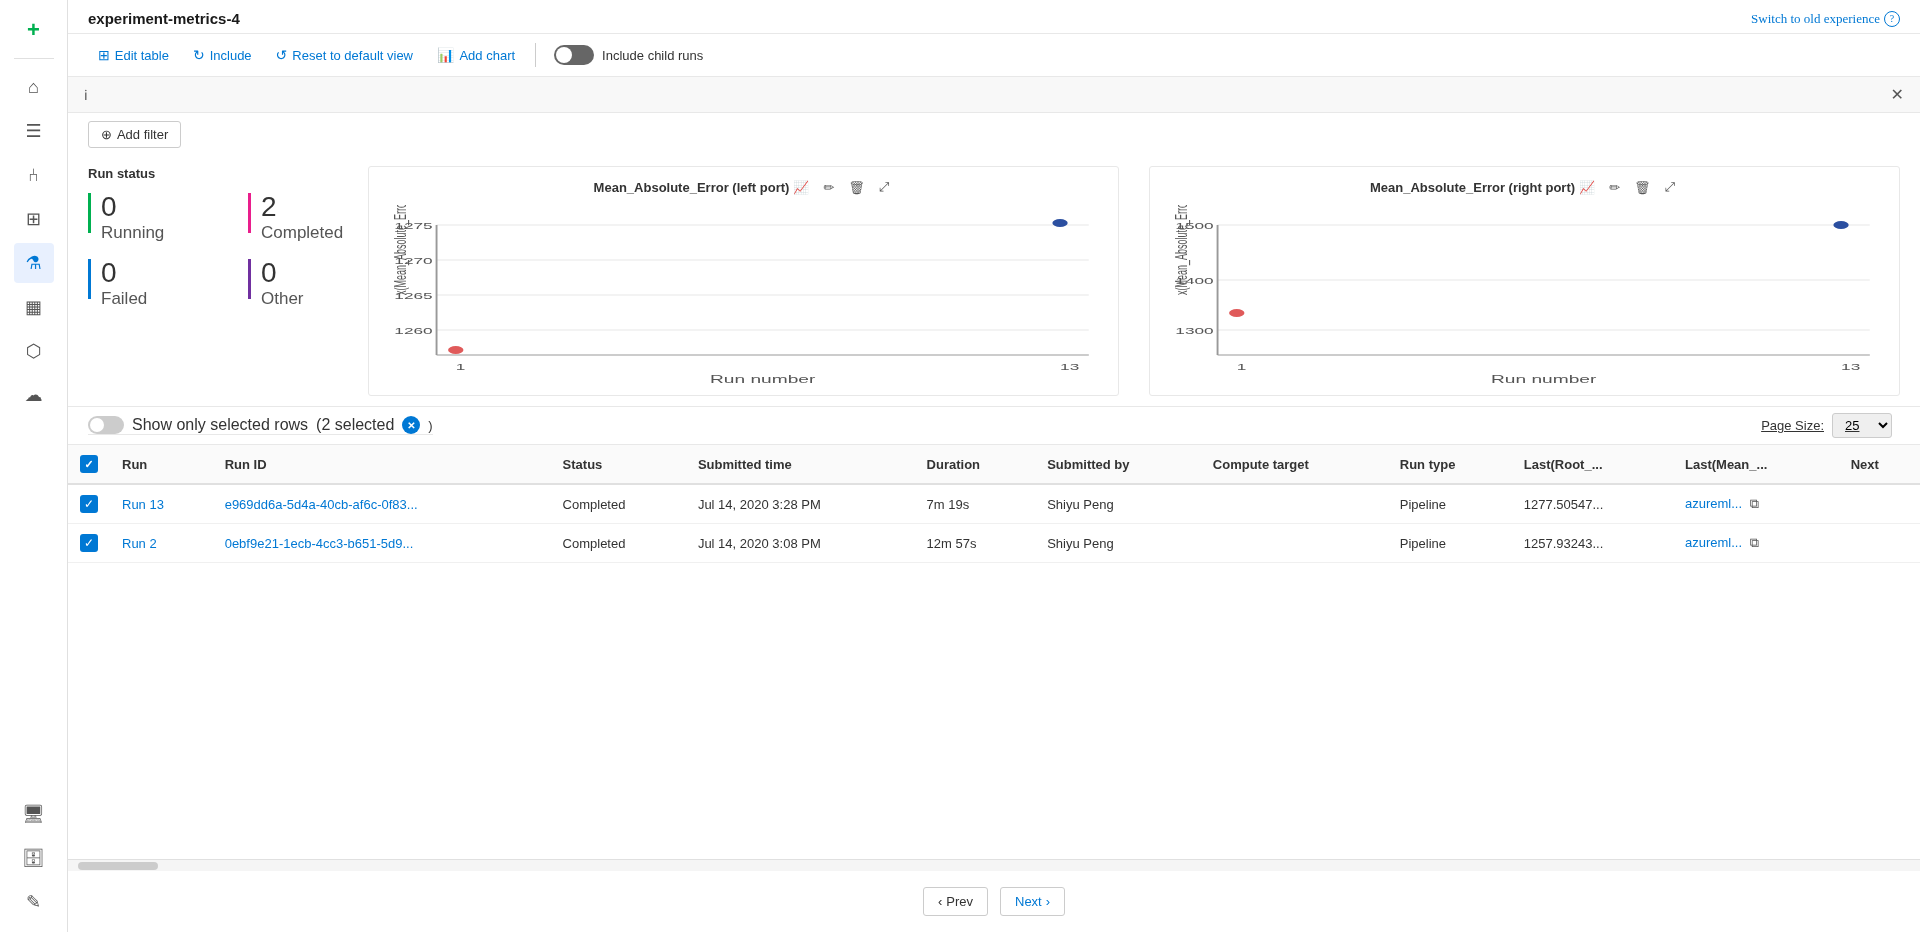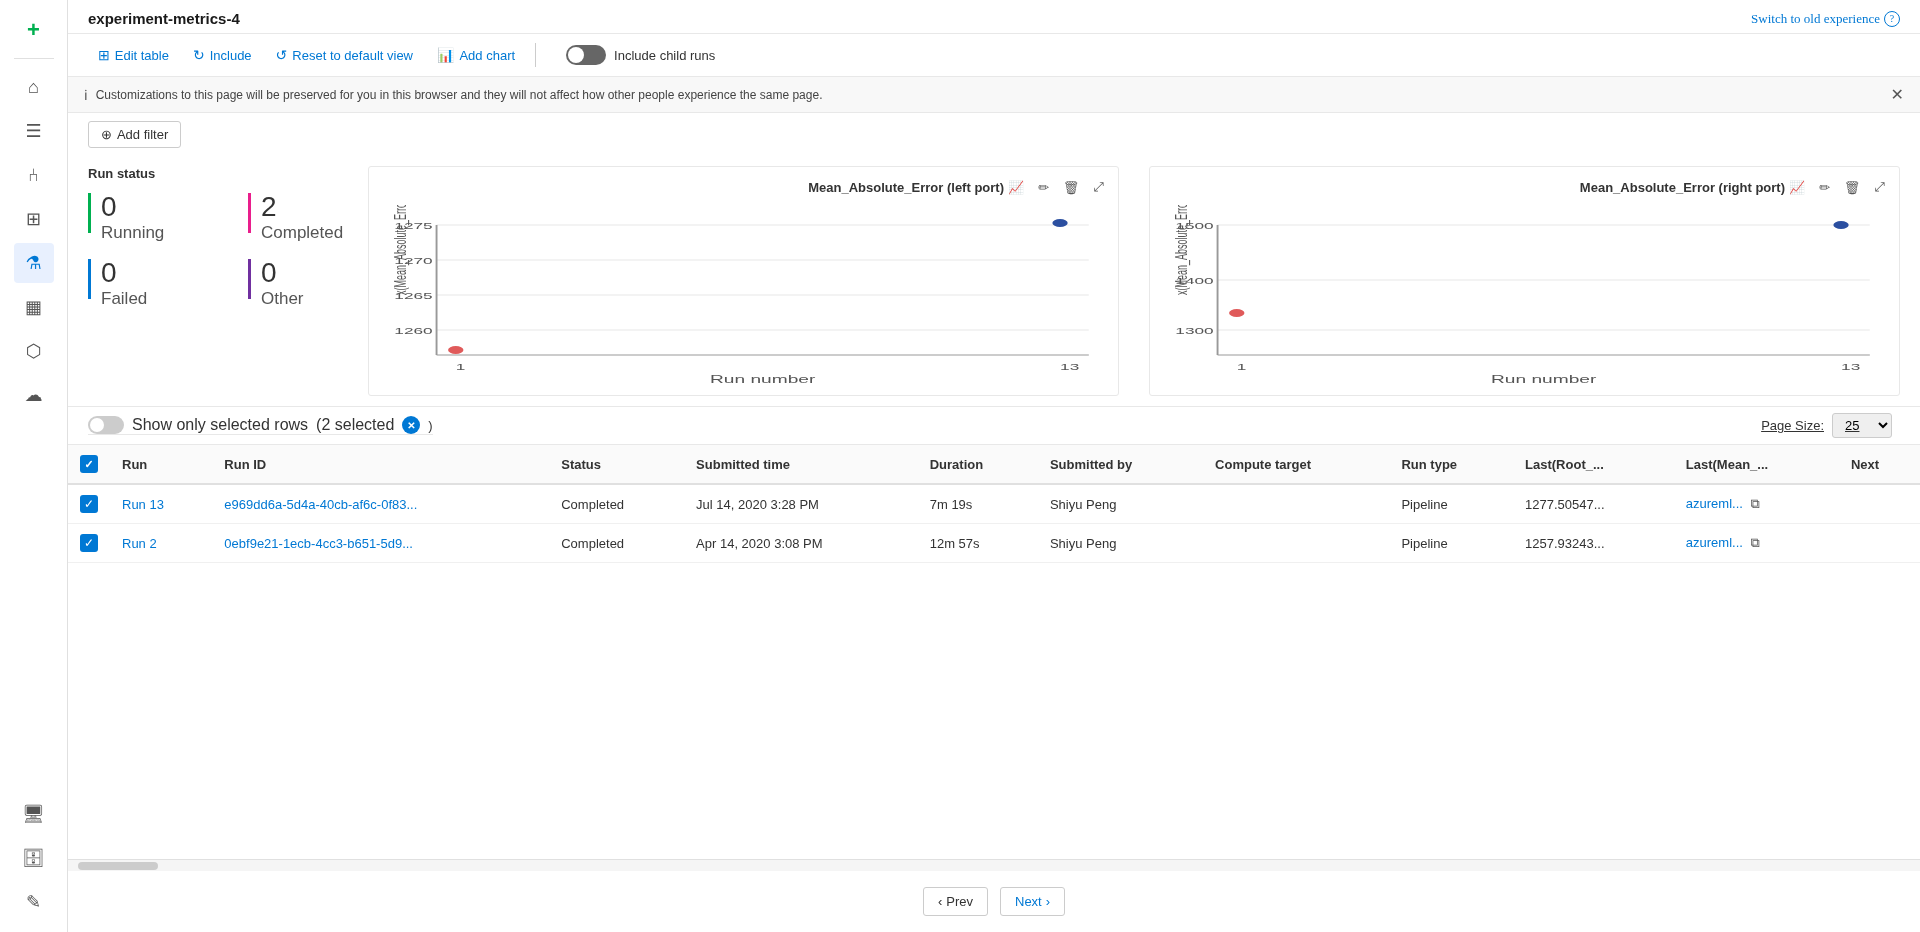--- a/index.html
+++ b/index.html
@@ -19,21 +19,21 @@
 
     
     .header { display: flex; align-items: center; justify-content: space-between; padding: 10px 20px 6px 20px; border-bottom: 1px solid #e8e8e8; }
     .header-title { font-size: 15px; font-weight: 600; color: #1a1a1a; }
     .switch-old-link { color: #0078d4; font-size: 13px; cursor: pointer; text-decoration: none; display: flex; align-items: center; gap: 4px; font-family: Liberation Serif, serif; }
 
     
     .toolbar { display: flex; align-items: center; padding: 8px 20px; gap: 4px; border-bottom: 1px solid #e8e8e8; }
     .toolbar-btn { display: flex; align-items: center; gap: 5px; padding: 5px 10px; border: none; background: transparent; cursor: pointer; color: #0078d4; font-size: 13px; border-radius: 3px; }
     .toolbar-separator { width: 1px; height: 24px; background: #ccc; margin: 0 6px; }
-    .toggle-container { display: flex; align-items: center; gap: 8px; margin-left: 20px; }
+    .toggle-container { display: flex; align-items: center; gap: 8px; margin-left: 8px; }
     .toggle { position: relative; width: 40px; height: 20px; }
     .toggle input { opacity: 0; width: 0; height: 0; }
     .toggle-slider { position: absolute; inset: 0; background: #666; border-radius: 20px; cursor: pointer; }
     .toggle-slider:before { content: ''; position: absolute; width: 16px; height: 16px; left: 2px; top: 2px; background: white; border-radius: 50%; }
     .toggle-label { font-size: 13px; color: #333; }
 
     
     .info-banner { display: flex; align-items: center; justify-content: space-between; padding: 8px 16px; background: #f8f8f8; border-bottom: 1px solid #e8e8e8; font-size: 12px; color: #444; }
     .info-banner-left { display: flex; align-items: center; gap: 8px; }
     .close-banner-btn { background: none; border: none; cursor: pointer; color: #555; font-size: 16px; }
@@ -51,21 +51,21 @@
     .status-grid { display: grid; grid-template-columns: 1fr 1fr; gap: 16px 40px; }
     .status-item { display: flex; flex-direction: column; }
     .status-bar { width: 3px; height: 40px; margin-right: 10px; }
     .status-row { display: flex; align-items: stretch; }
     .status-num { font-size: 28px; font-weight: 300; color: #333; line-height: 1; }
     .status-text { font-size: 17px; color: #555; margin-top: 2px; }
 
     
     .charts-area { display: flex; gap: 30px; flex: 1; }
     .chart-container { flex: 1; border: 1px solid #e8e8e8; border-radius: 3px; padding: 10px; position: relative; min-width: 350px; }
-    .chart-header { display: flex; align-items: center; justify-content: flex-end; margin-bottom: 8px; }
+    .chart-header { display: flex; align-items: center; justify-content: center; margin-bottom: 8px; }
     .chart-title { font-size: 13px; font-weight: 600; color: #333; }
     .chart-actions { display: flex; gap: 6px; }
     .chart-action-btn { background: none; border: none; cursor: pointer; color: #555; font-size: 13px; padding: 2px 4px; }
 
     
     .chart-svg-wrapper { width: 100%; height: 180px; }
 
     
     .rows-selection { display: flex; align-items: center; gap: 8px; padding: 8px 20px; border-bottom: 1px solid #e8e8e8; }
     .rows-toggle { position: relative; width: 36px; height: 18px; background: #ccc; border-radius: 18px; cursor: pointer; }
@@ -162,21 +162,20 @@
           <input type="checkbox" style="">
           <span class="toggle-slider"></span>
         </label>
         <span class="toggle-label">Include child runs</span>
       </div>
     </div>
 
     <div class="info-banner">
       <div class="info-banner-left">
         <span class="info-icon">ℹ</span>
-        <span>Customizations to this page will be preserved for you in this browser and they will not affect how other people experience the same page.</span>
       </div>
       <button class="close-banner-btn">✕</button>
     </div>
 
     <div class="filter-bar">
       <button class="add-filter-btn">
         <span>⊕</span>
         <span>Add filter</span>
       </button>
     </div>
@@ -378,21 +377,21 @@
 
           <tr>
             <td class="check-col">
               <div class="checkbox-icon">✓</div>
             </td>
             <td>
               <a class="run-link">Run 2</a>
             </td>
             <td style="color:#0078d4;cursor:pointer">0ebf9e21-1ecb-4cc3-b651-5d9...</td>
             <td>Completed</td>
-            <td>Apr 14, 2020 3:08 PM</td>
+            <td>Jul 14, 2020 3:08 PM</td>
             <td>12m 57s</td>
             <td>Shiyu Peng</td>
             <td></td>
             <td>Pipeline</td>
             <td>1257.93243...</td>
             <td>
               <span style="color:#0078d4">azureml...</span>
               <span style="margin-left:4px;cursor:pointer;color:#555">⧉</span>
             </td>
             <td></td>

